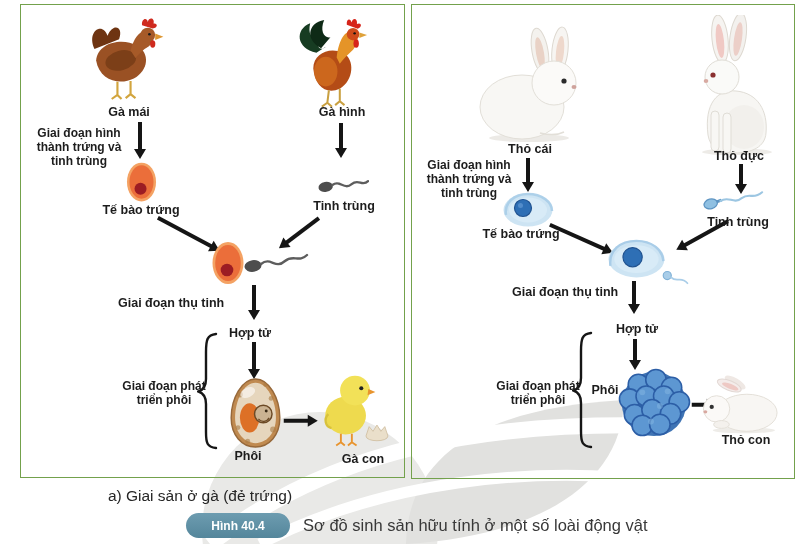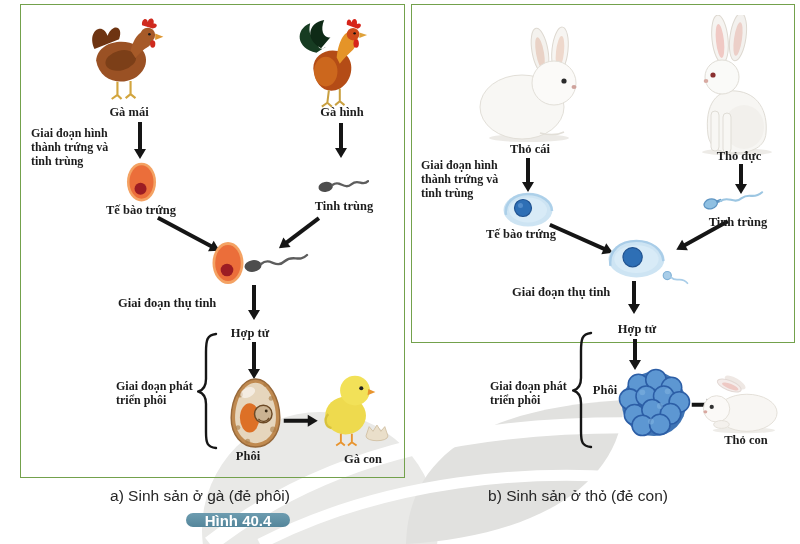--- a/index.html
+++ b/index.html
@@ -1,32 +1,32 @@
 <!DOCTYPE html>
 <html><head>
 <meta charset="utf-8">
 <style>
   html,body{margin:0;padding:0;background:#fff;}
   .page{position:relative;width:800px;height:544px;background:#fff;overflow:hidden;
         font-family:"Liberation Sans",sans-serif;color:#1c1c1c;}
   .wm{position:absolute;left:150px;top:390px;z-index:0;}
   .panel{position:absolute;border:1.6px solid #73a14c;background:transparent;z-index:1;box-sizing:border-box;}
   .panel-a{left:20px;top:4px;width:385px;height:474px;}
-  .panel-b{left:411px;top:4px;width:384px;height:339px;}
-  .lbl{position:absolute;font-size:12.5px;font-weight:700;line-height:1.18;text-align:center;color:#1c1c1c;z-index:3;font-family:Liberation Serif, serif;}
-  .stage{text-align:left;font-size:12px;}
+  .panel-b{left:411px;top:4px;width:384px;height:475px;}
+  .lbl{position:absolute;font-size:12.5px;font-weight:700;line-height:1.18;text-align:center;color:#1c1c1c;z-index:3;}
+  .stage{text-align:center;font-size:12px;}
   .nowrap{white-space:nowrap;}
   .img{position:absolute;z-index:2;}
   .arrow{position:absolute;width:3.5px;background:#151515;transform-origin:top center;z-index:2;}
   .arrow::after{content:"";position:absolute;bottom:-9px;left:50%;transform:translateX(-50%);
                 width:0;height:0;border:6.5px solid transparent;border-bottom:0;border-top:10px solid #151515;}
   .brace{position:absolute;z-index:2;}
   .cap{position:absolute;font-size:15.5px;font-weight:400;color:#262626;text-align:center;z-index:3;}
-  .badge{position:absolute;left:186px;top:513px;width:104px;height:14px;border-radius:13px;
-         background:linear-gradient(#6d9cb0,#54869b);color:#fff;font-weight:700;font-size:15px;
+  .badge{position:absolute;left:186px;top:513px;width:104px;height:25px;border-radius:13px;
+         background:linear-gradient(#6d9cb0,#54869b);color:#fff;font-weight:700;font-size:12px;
          display:flex;align-items:center;justify-content:center;z-index:3;}
   .figcap{position:absolute;left:303px;top:516px;font-size:16.5px;font-weight:500;color:#383838;z-index:3;}
 </style>
 </head>
 <body>
 
 <div class="page">
 
   <svg class="wm" width="520" height="154" viewBox="0 0 520 154">
     <circle cx="170" cy="140" r="118" fill="#e9e9e7"></circle>
@@ -241,18 +241,18 @@
       <ellipse cx="45" cy="58" rx="32" ry="3" fill="#eeece8"></ellipse>
       <ellipse cx="48" cy="40" rx="31" ry="19" fill="#f8f6f3" stroke="#e3dfd8"></ellipse>
       <circle cx="17" cy="36" r="13.5" fill="#fbf9f7" stroke="#e3dfd8"></circle>
       <circle cx="12" cy="34" r="2.2" fill="#333"></circle>
       <ellipse cx="5.5" cy="39" rx="2" ry="1.7" fill="#d8a8a0"></ellipse>
       <ellipse cx="22" cy="52" rx="8" ry="4" fill="#f4f1ed" stroke="#e3dfd8"></ellipse>
     </svg>
     <div class="lbl" style="left:284px;top:428px;width:100px">Thỏ con</div>
   </div>
 
-  <div class="cap" style="left:20px;top:487px;width:360px">a) Sinh sản ở gà (đẻ phôi)</div>
-  <div class="cap" style="left:408px;top:487px;width:340px">b) Sinh sản ở thỏ (đẻ con)</div>
+  <div class="cap" style="left:20px;top:487px;width:360px">a) Giai sản ở gà (đẻ trứng)</div>
 
   <div class="badge">Hình 40.4</div>
+  <div class="figcap">Sơ đồ sinh sản hữu tính ở một số loài động vật</div>
 
 </div>
 
 </body></html>

